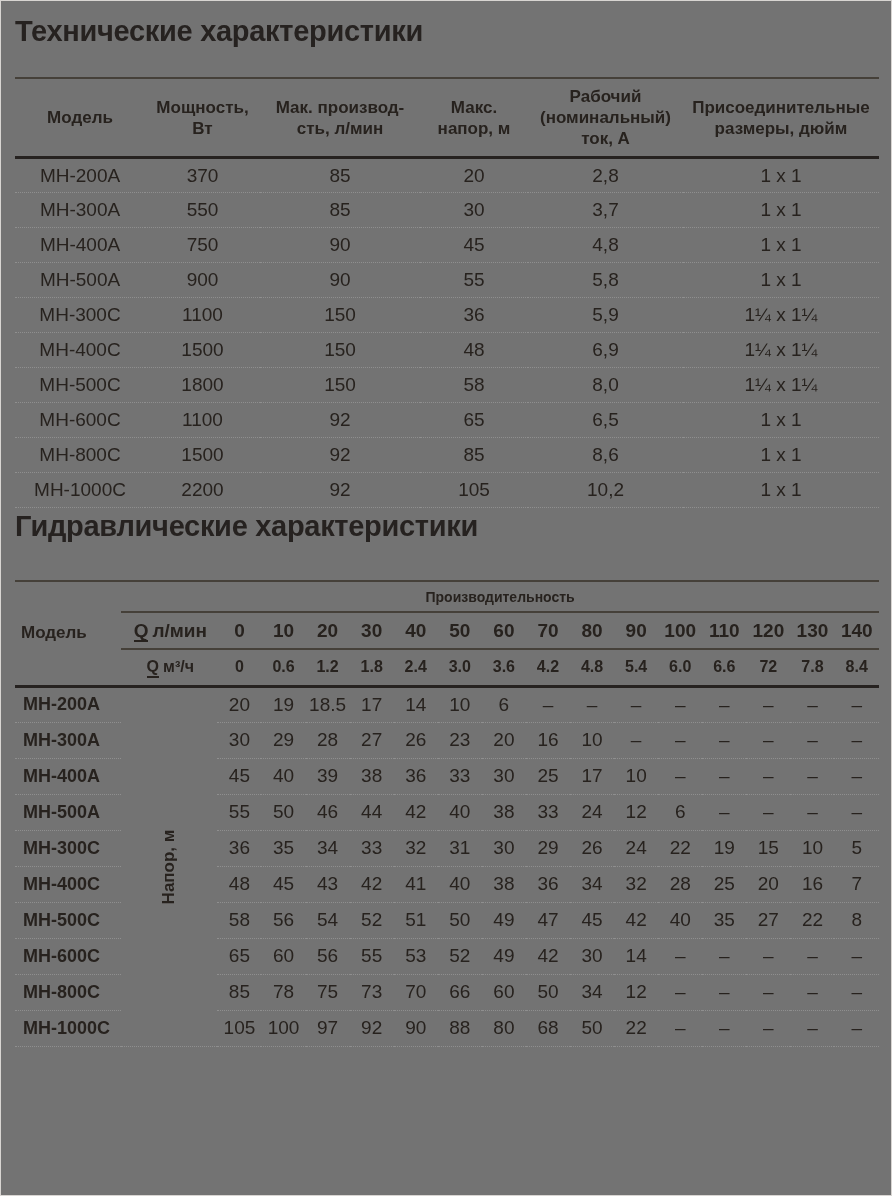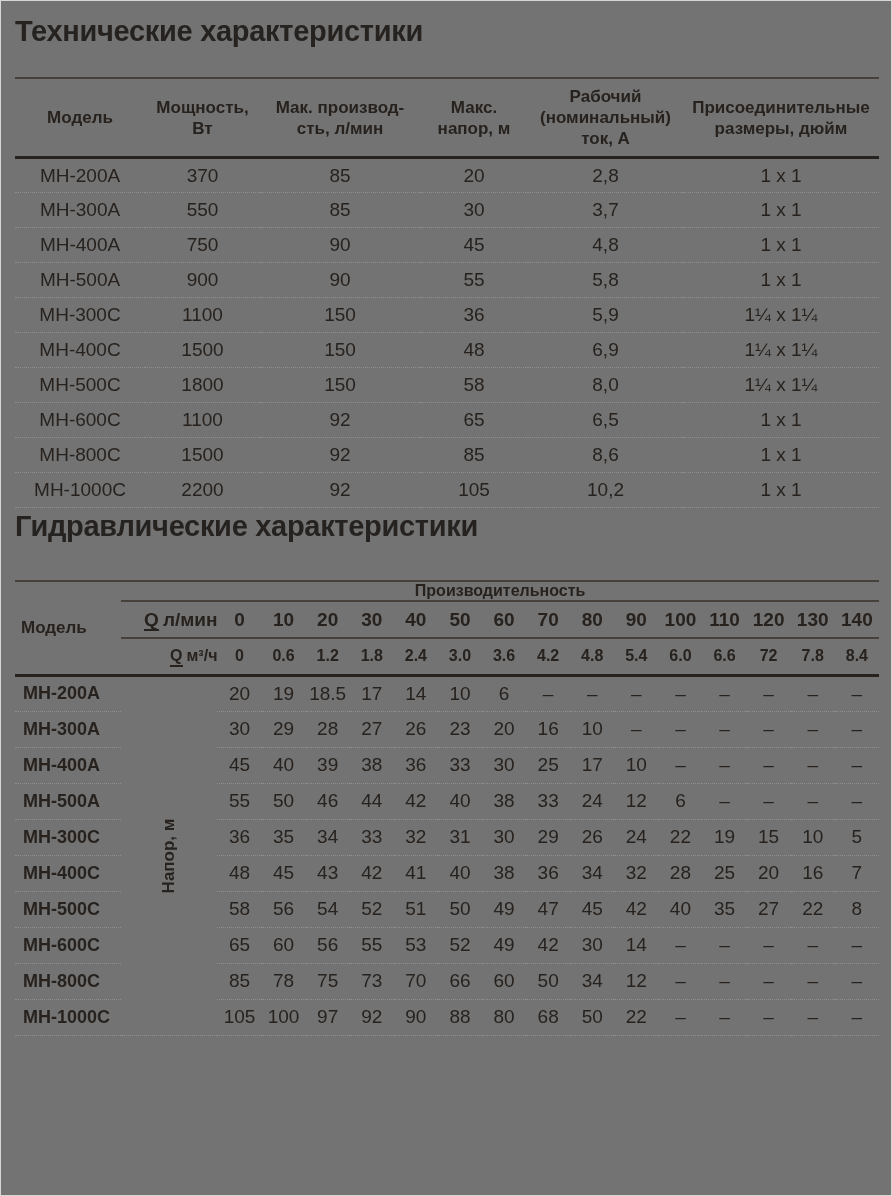--- a/index.html
+++ b/index.html
@@ -42,25 +42,25 @@
   .hydro { margin-top: 36px; }
   .hydro th, .hydro td { vertical-align: middle; }
   .hydro .model-h {
     border-top: 2px solid #454039;
     border-bottom: 3px solid #262220;
     font-size: 17px; font-weight: bold; text-align: left; padding-left: 6px;
   }
   .hydro .group-h {
     border-top: 2px solid #454039;
     border-bottom: 2px solid #454039;
-    font-size: 16px; font-weight: bold; height: 20px;
+    font-size: 14px; font-weight: bold; height: 31px;
   }
   .hydro .flow-row th { border-bottom: 2px solid #454039; font-size: 19px; font-weight: bold; height: 37px; }
   .hydro .flow-row2 th { border-bottom: 3px solid #262220; font-size: 16px; font-weight: bold; height: 37px; }
-  .hydro .qcell { text-align: right; padding-left: 2px; }
+  .hydro .qcell { text-align: center; padding-left: 2px; }
   .qu { border-bottom: 2px solid currentColor; margin-right: 4px; display: inline-block; line-height: 19px; }
   .hydro tbody td {
     font-size: 19px; height: 36px;
     border-bottom: 1px dotted #8f8f8f;
   }
   .hydro tbody td.model {
     text-align: left; padding-left: 8px; font-weight: bold; font-size: 18px;
   }
   .hydro tbody td.axis-cell { position: relative; border-bottom: 1px dotted #8f8f8f; }
   .axis-label {

